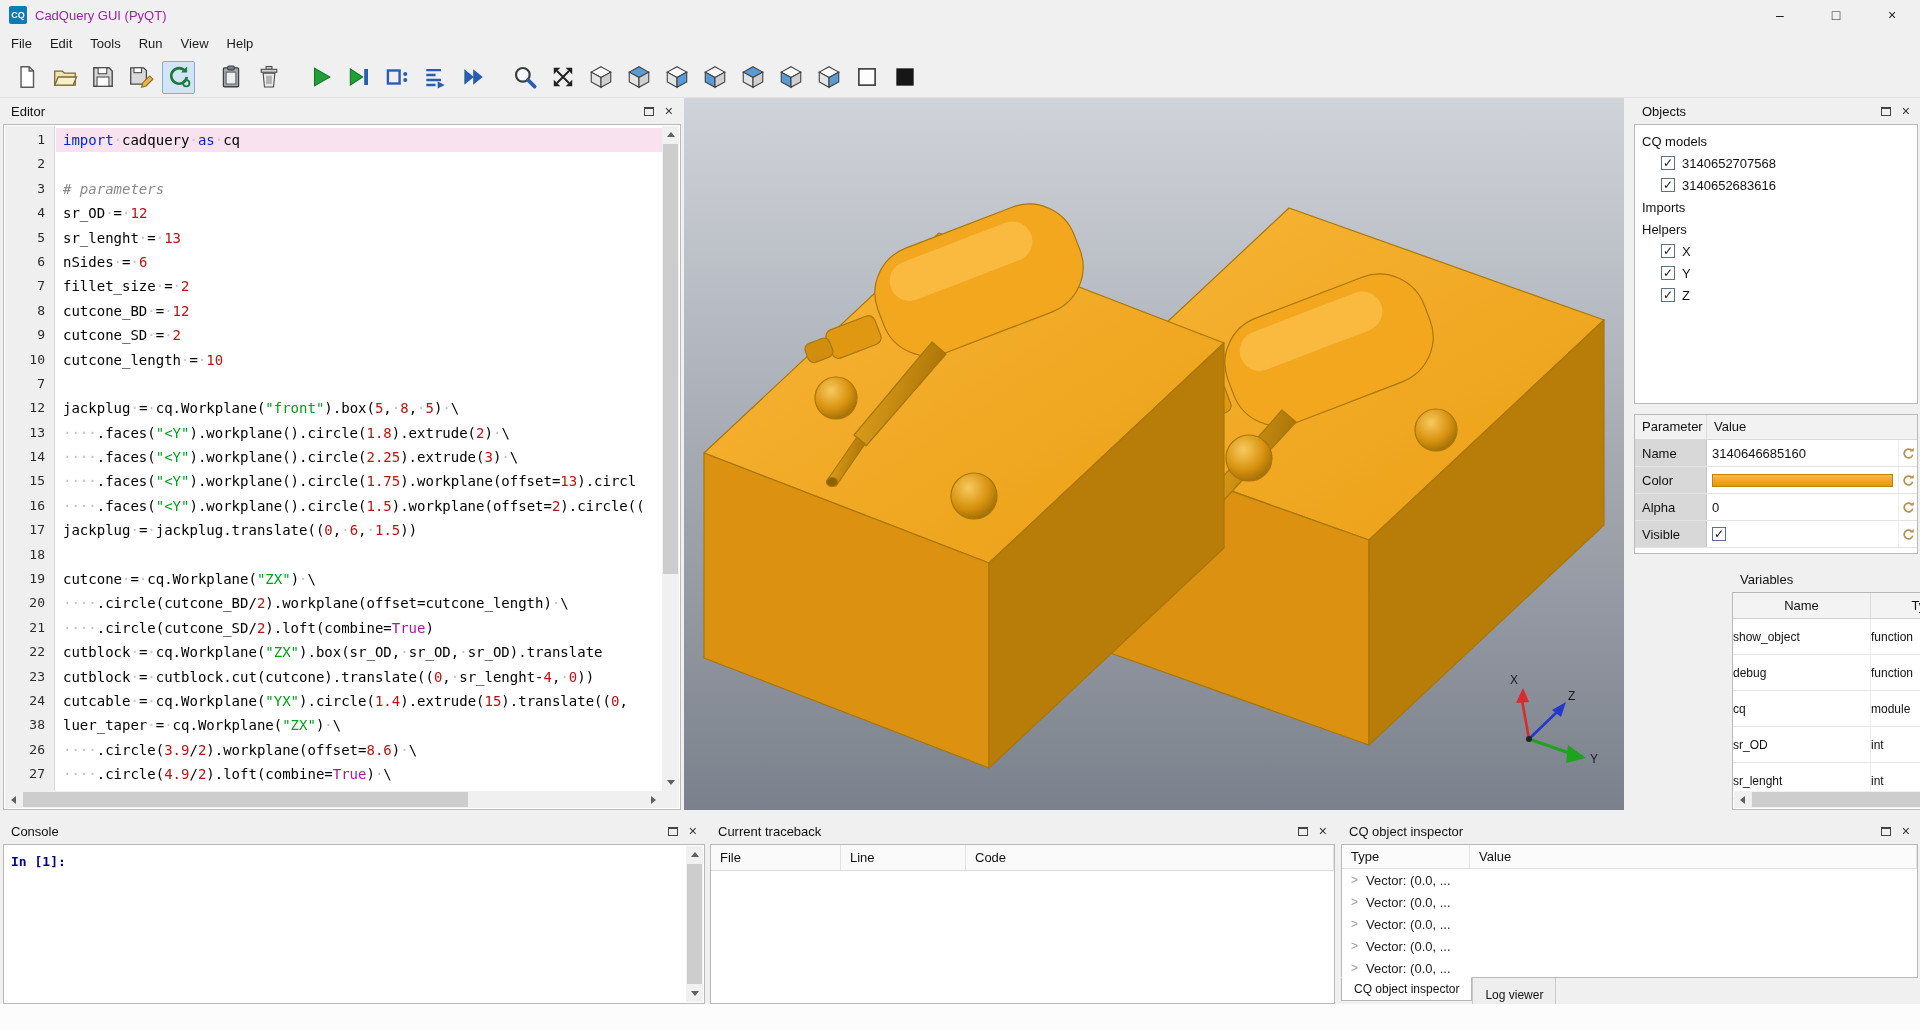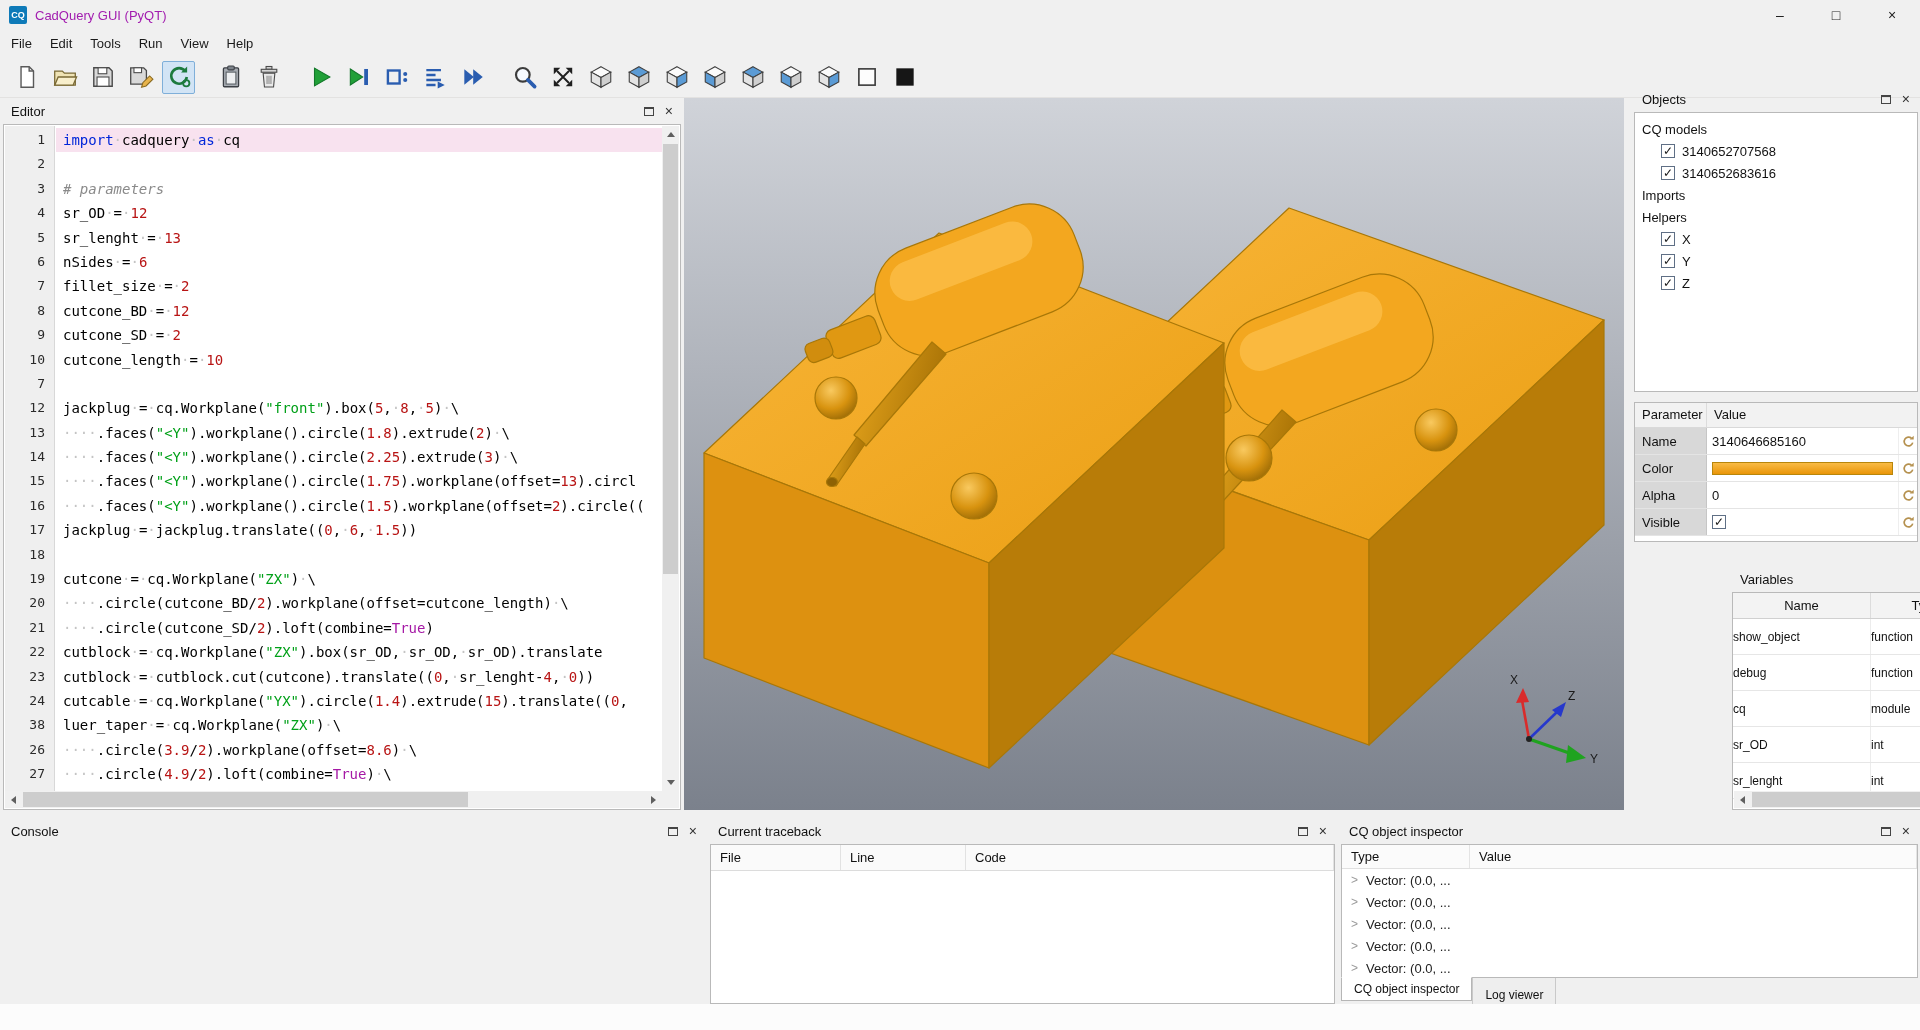--- a/index.html
+++ b/index.html
@@ -55,21 +55,21 @@
 .tk-s{color:#00a018;}
 .tk-n{color:#b81414;}
 .tk-c{color:#8a8a8a;font-style:italic;}
 .tk-b{color:#a518a5;}
 .tk-w{color:#c4c4c4;}
 
 
 .viewport{position:absolute;left:684px;top:98px;width:940px;height:712px;}
 
 
-.objects-panel{left:1634px;top:86px;width:284px;height:463px;}
+.objects-panel{left:1634px;top:98px;width:284px;height:463px;}
 .objects-tree{position:absolute;top:26px;left:0;right:0;height:280px;background:#fff;border:1px solid #b9b9b9;padding:5px 2px;overflow:hidden;}
 .tree-item{height:22px;display:flex;align-items:center;padding-left:5px;font-size:13px;}
 .tree-item.indent{padding-left:24px;}
 .tree-label{white-space:nowrap;}
 .checkbox{width:14px;height:14px;border:1px solid #5f6f85;background:#fff;margin-right:7px;font-size:12px;line-height:12px;display:inline-flex;align-items:center;justify-content:center;color:#1a1a1a;flex:0 0 auto;}
 .props{position:absolute;top:316px;left:0;right:0;height:140px;background:#fff;border:1px solid #b9b9b9;overflow:hidden;}
 .props-header{display:flex;height:25px;background:#f2f2f2;border-bottom:1px solid #d9d9d9;}
 .props-header .cell{font-size:13px;padding:4px 7px;}
 .props-header .c1{width:72px;border-right:1px solid #dcdcdc;}
 .props-header .c2{flex:1;}
@@ -591,20 +591,32 @@
 </div>
 
 <div class="panel console-panel">
   <div class="panel-title">
     <span>Console</span>
     <span class="dock-btns">
       <span class="dock-float"></span>
       <span class="dock-close">×</span>
     </span>
   </div>
+  <div class="console-body">
+    <div class="console-text">In [1]:</div>
+    <div class="sb-v full">
+      <div class="sb-arrow" style="top:0">
+          <div class="tri-up"></div>
+        </div>
+      <div class="sb-thumb-v" style="top:18px;bottom:18px"></div>
+      <div class="sb-arrow" style="bottom:0">
+          <div class="tri-down"></div>
+        </div>
+    </div>
+  </div>
 </div>
 
 <div class="panel traceback-panel">
   <div class="panel-title">
     <span>Current traceback</span>
     <span class="dock-btns">
       <span class="dock-float"></span>
       <span class="dock-close">×</span>
     </span>
   </div>

